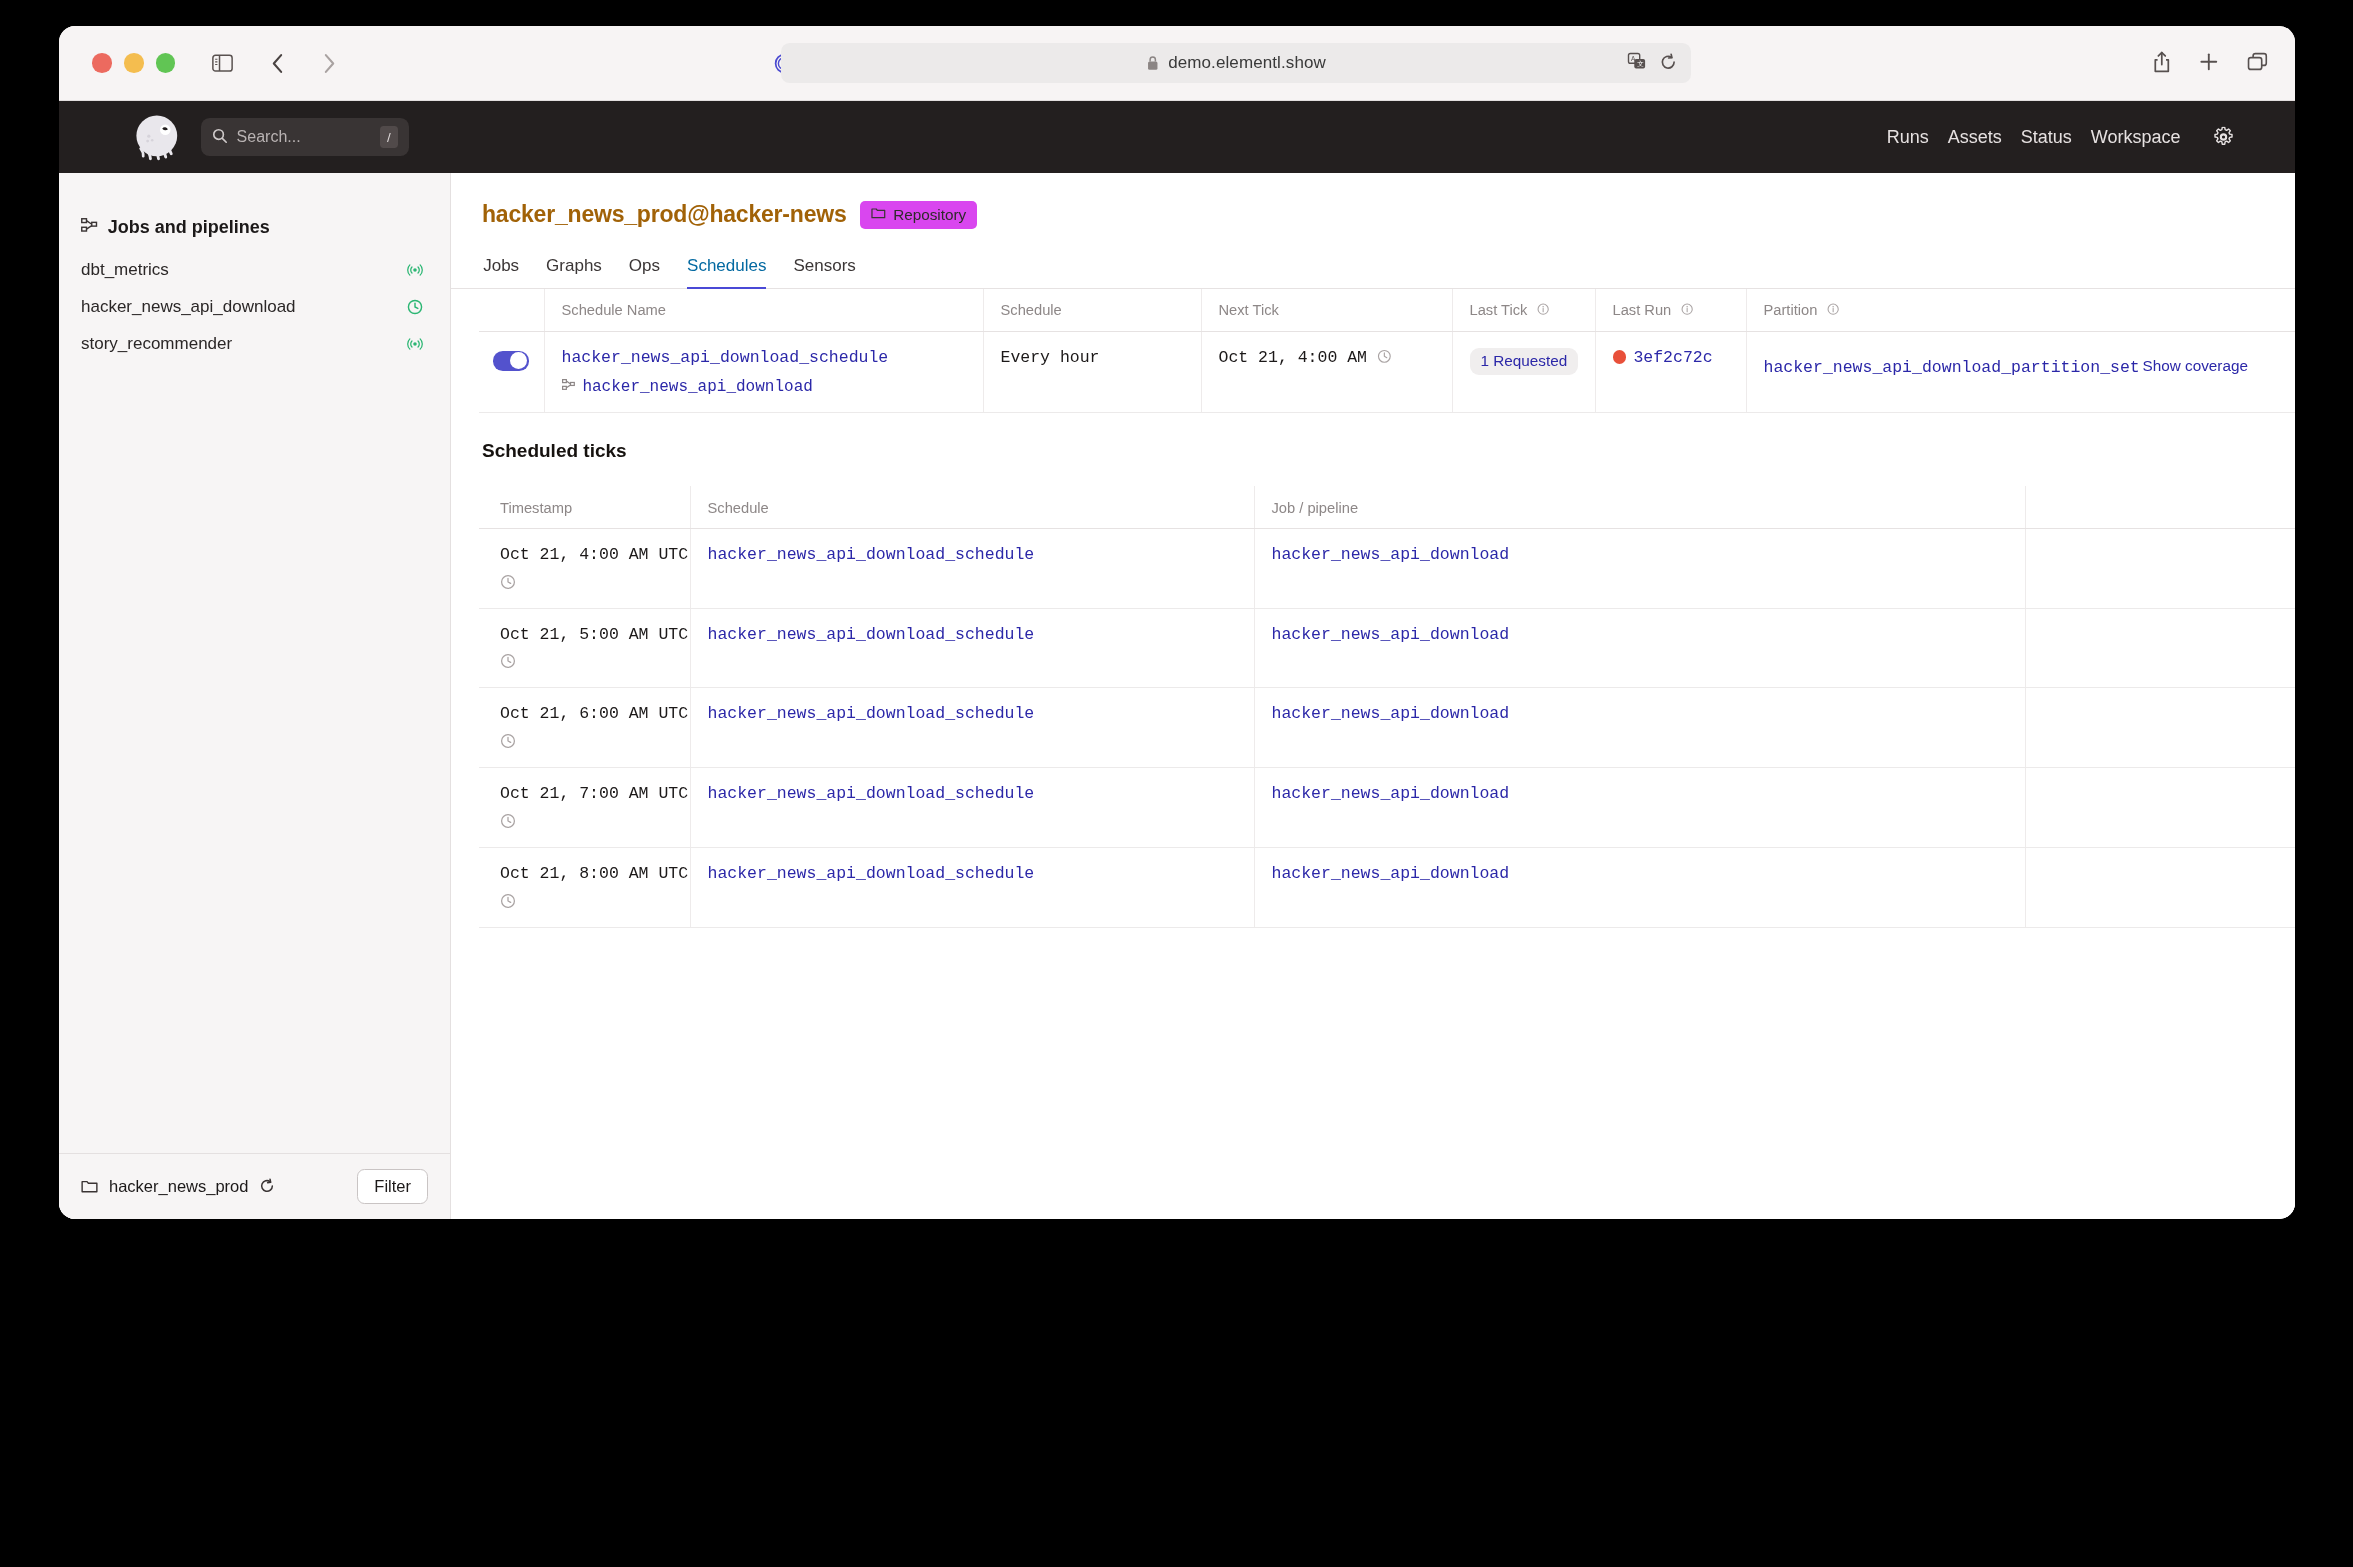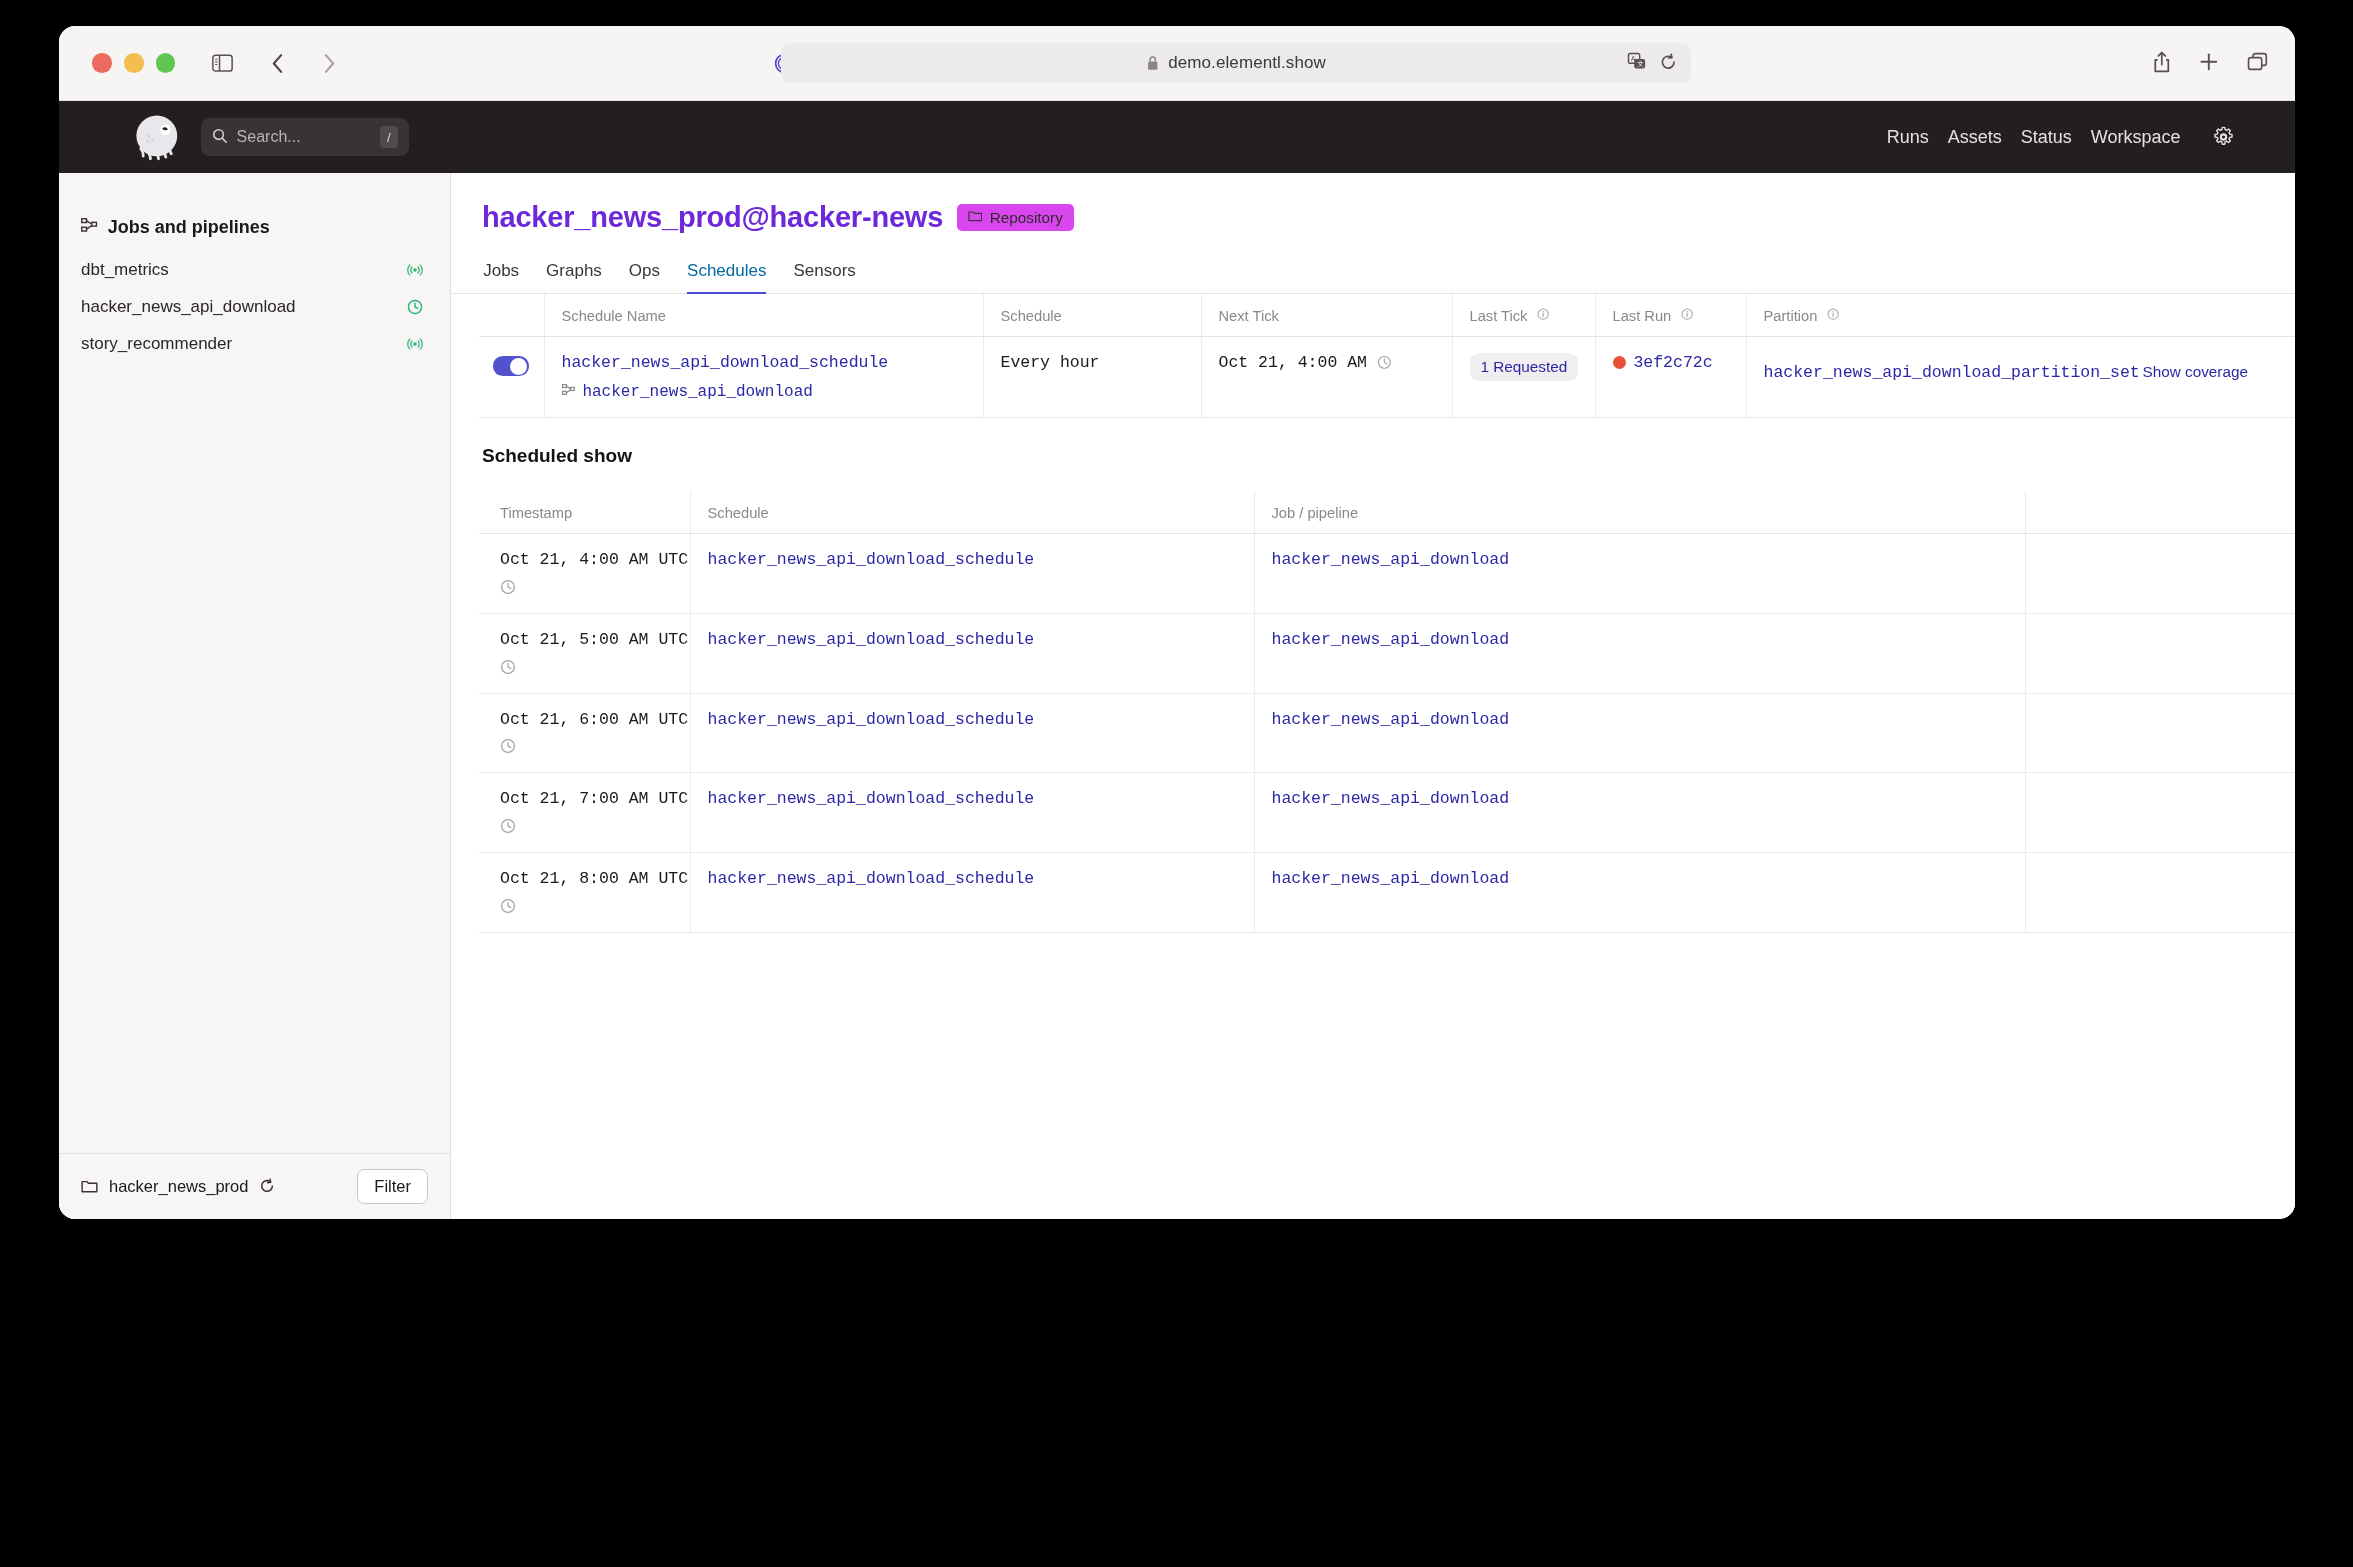--- a/index.html
+++ b/index.html
@@ -165,21 +165,21 @@
 
   
   #main {
     flex: 1;
     background: #ffffff;
     position: relative;
     overflow: hidden;
   }
   #page-head { padding: 28px 0 0 31px; }
   #page-title-row { display: flex; align-items: center; gap: 13.5px; }
-  #page-title { font-size: 29px; font-weight: bold; color: #6d28d9; letter-spacing: -0.2px; }
+  #page-title { font-size: 23px; font-weight: bold; color: #a16207; letter-spacing: -0.2px; }
   #repo-chip {
     background: #d946ef; border-radius: 5px;
     padding: 4.9px 11px;
     display: flex; align-items: center; gap: 7.4px;
     font-size: 15.3px; color: #2e2a2a;
   }
   #tabs {
     display: flex; align-items: flex-end; gap: 27px;
     margin-top: 27px;
     padding-left: 1.2px;
@@ -587,21 +587,21 @@
                 <td>
                   <a class="lnk mono" href="#">hacker_news_api_download_partition_set</a>
                   <a class="showcov" href="#">Show coverage</a>
                 </td>
 
               </tr>
             </tbody>
           </table>
         </div>
 
-        <div id="ticks-title">Scheduled show</div>
+        <div id="ticks-title">Scheduled ticks</div>
 
         <div class="section">
           <table class="grid">
             <colgroup>
               <col style="width:211px">
               <col style="width:564px">
               <col style="width:771px">
               <col style="width:427px">
             </colgroup>
             <thead>

